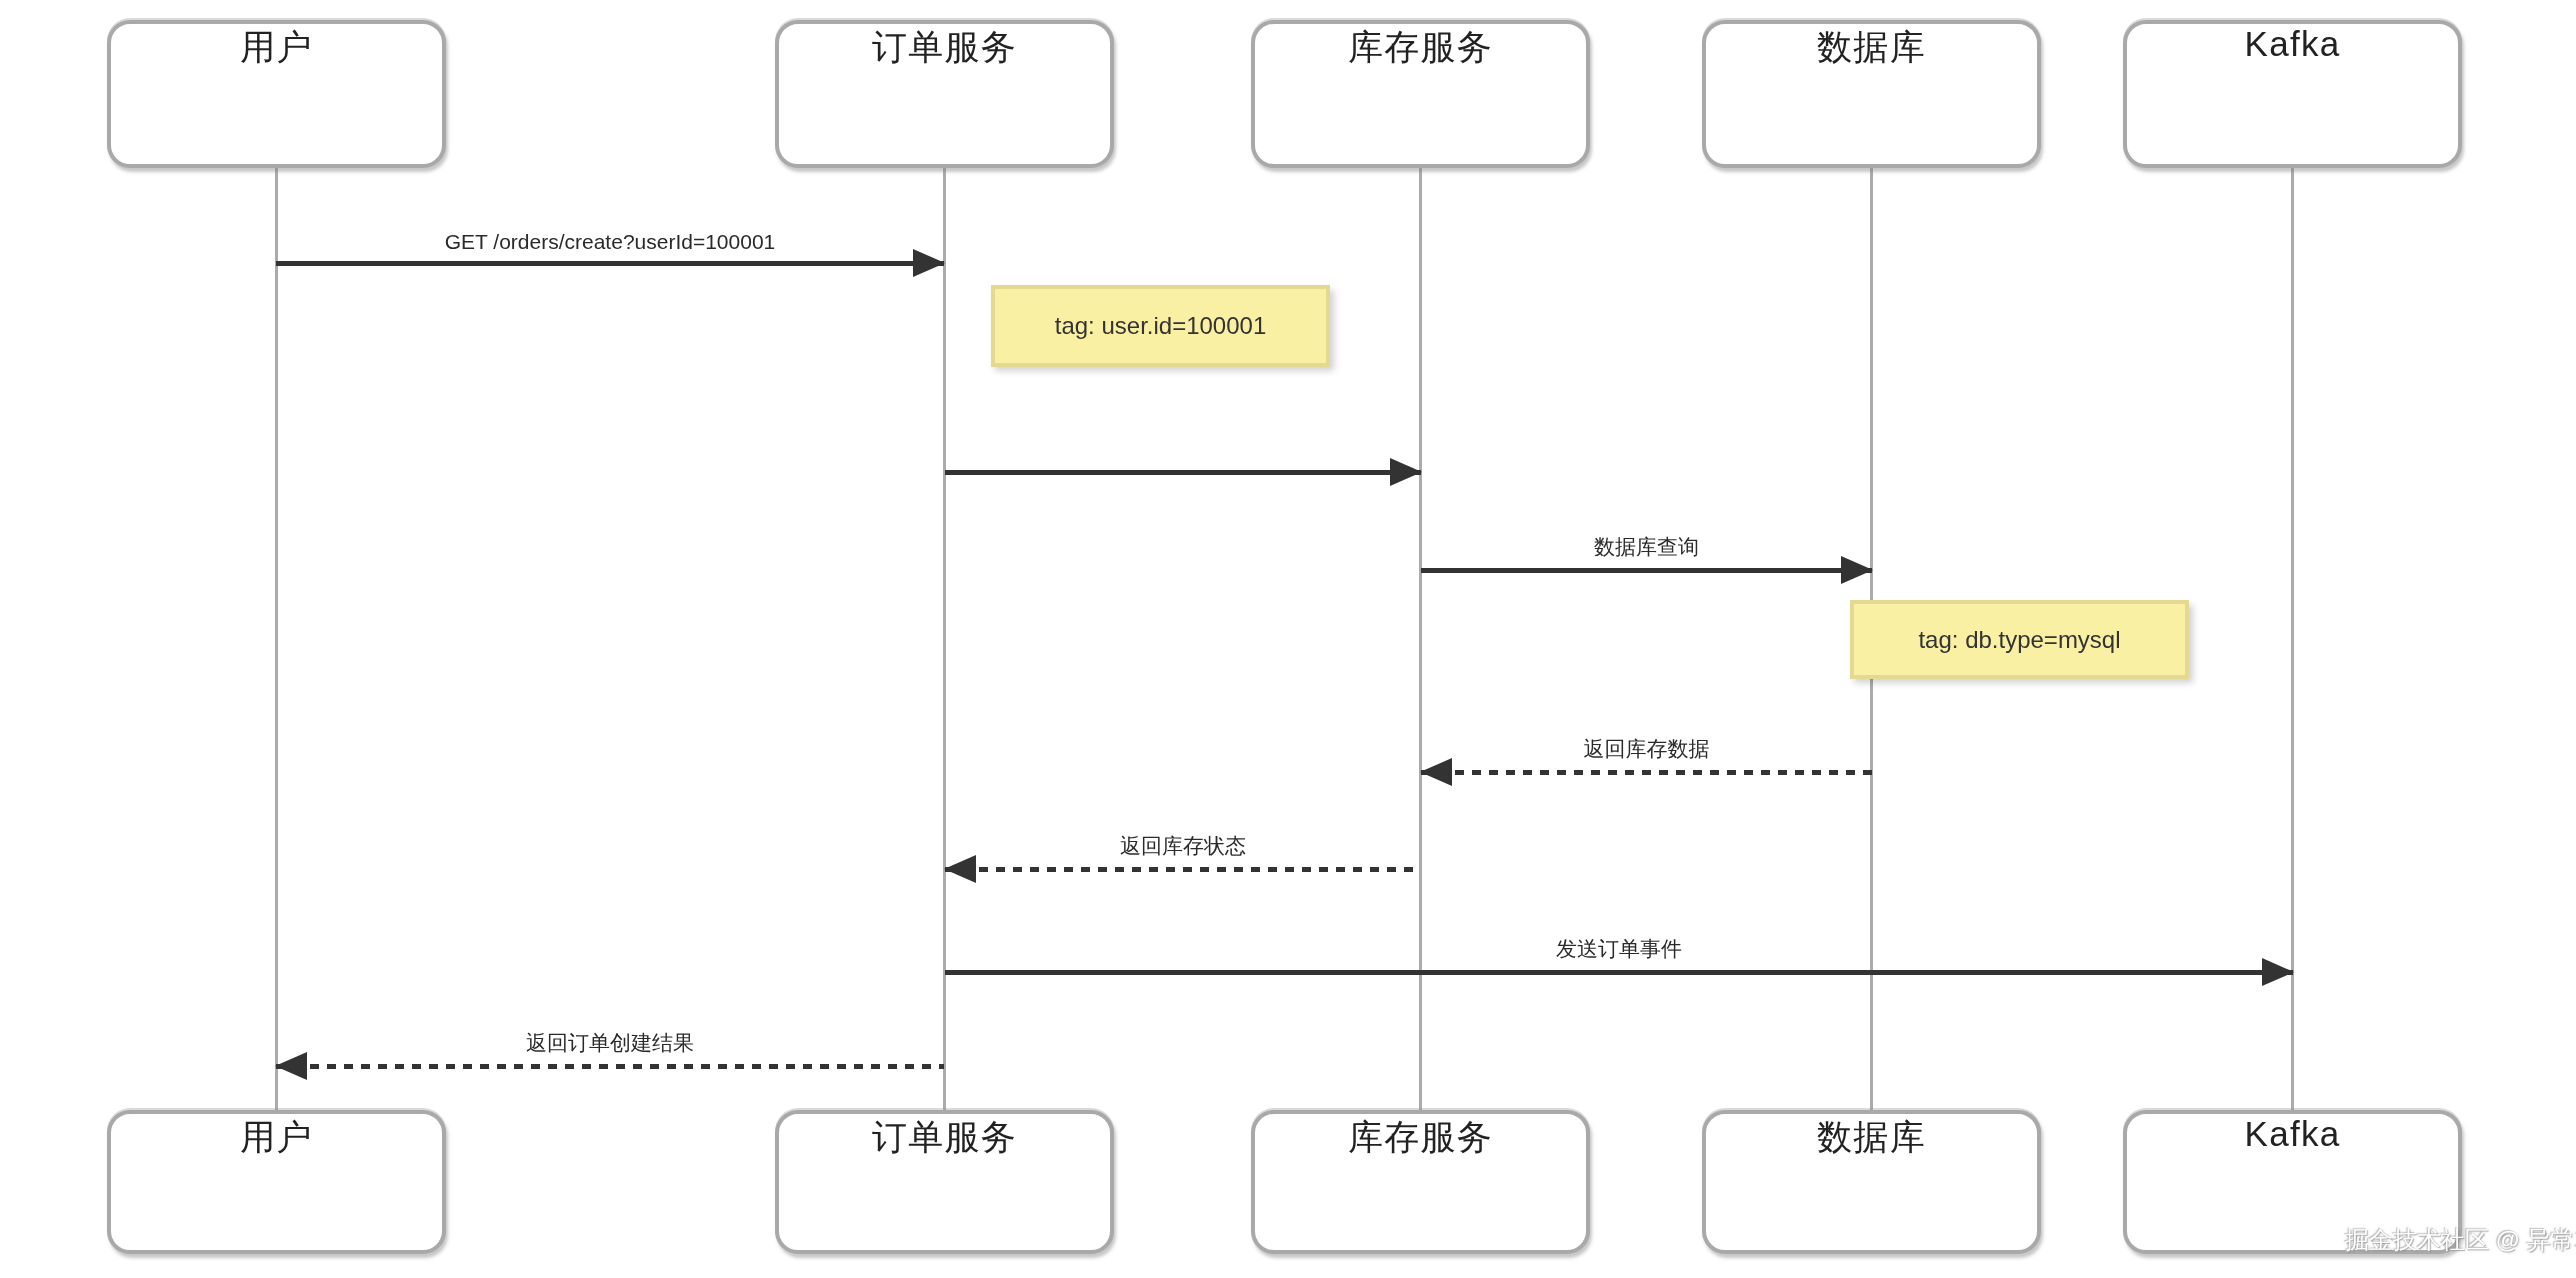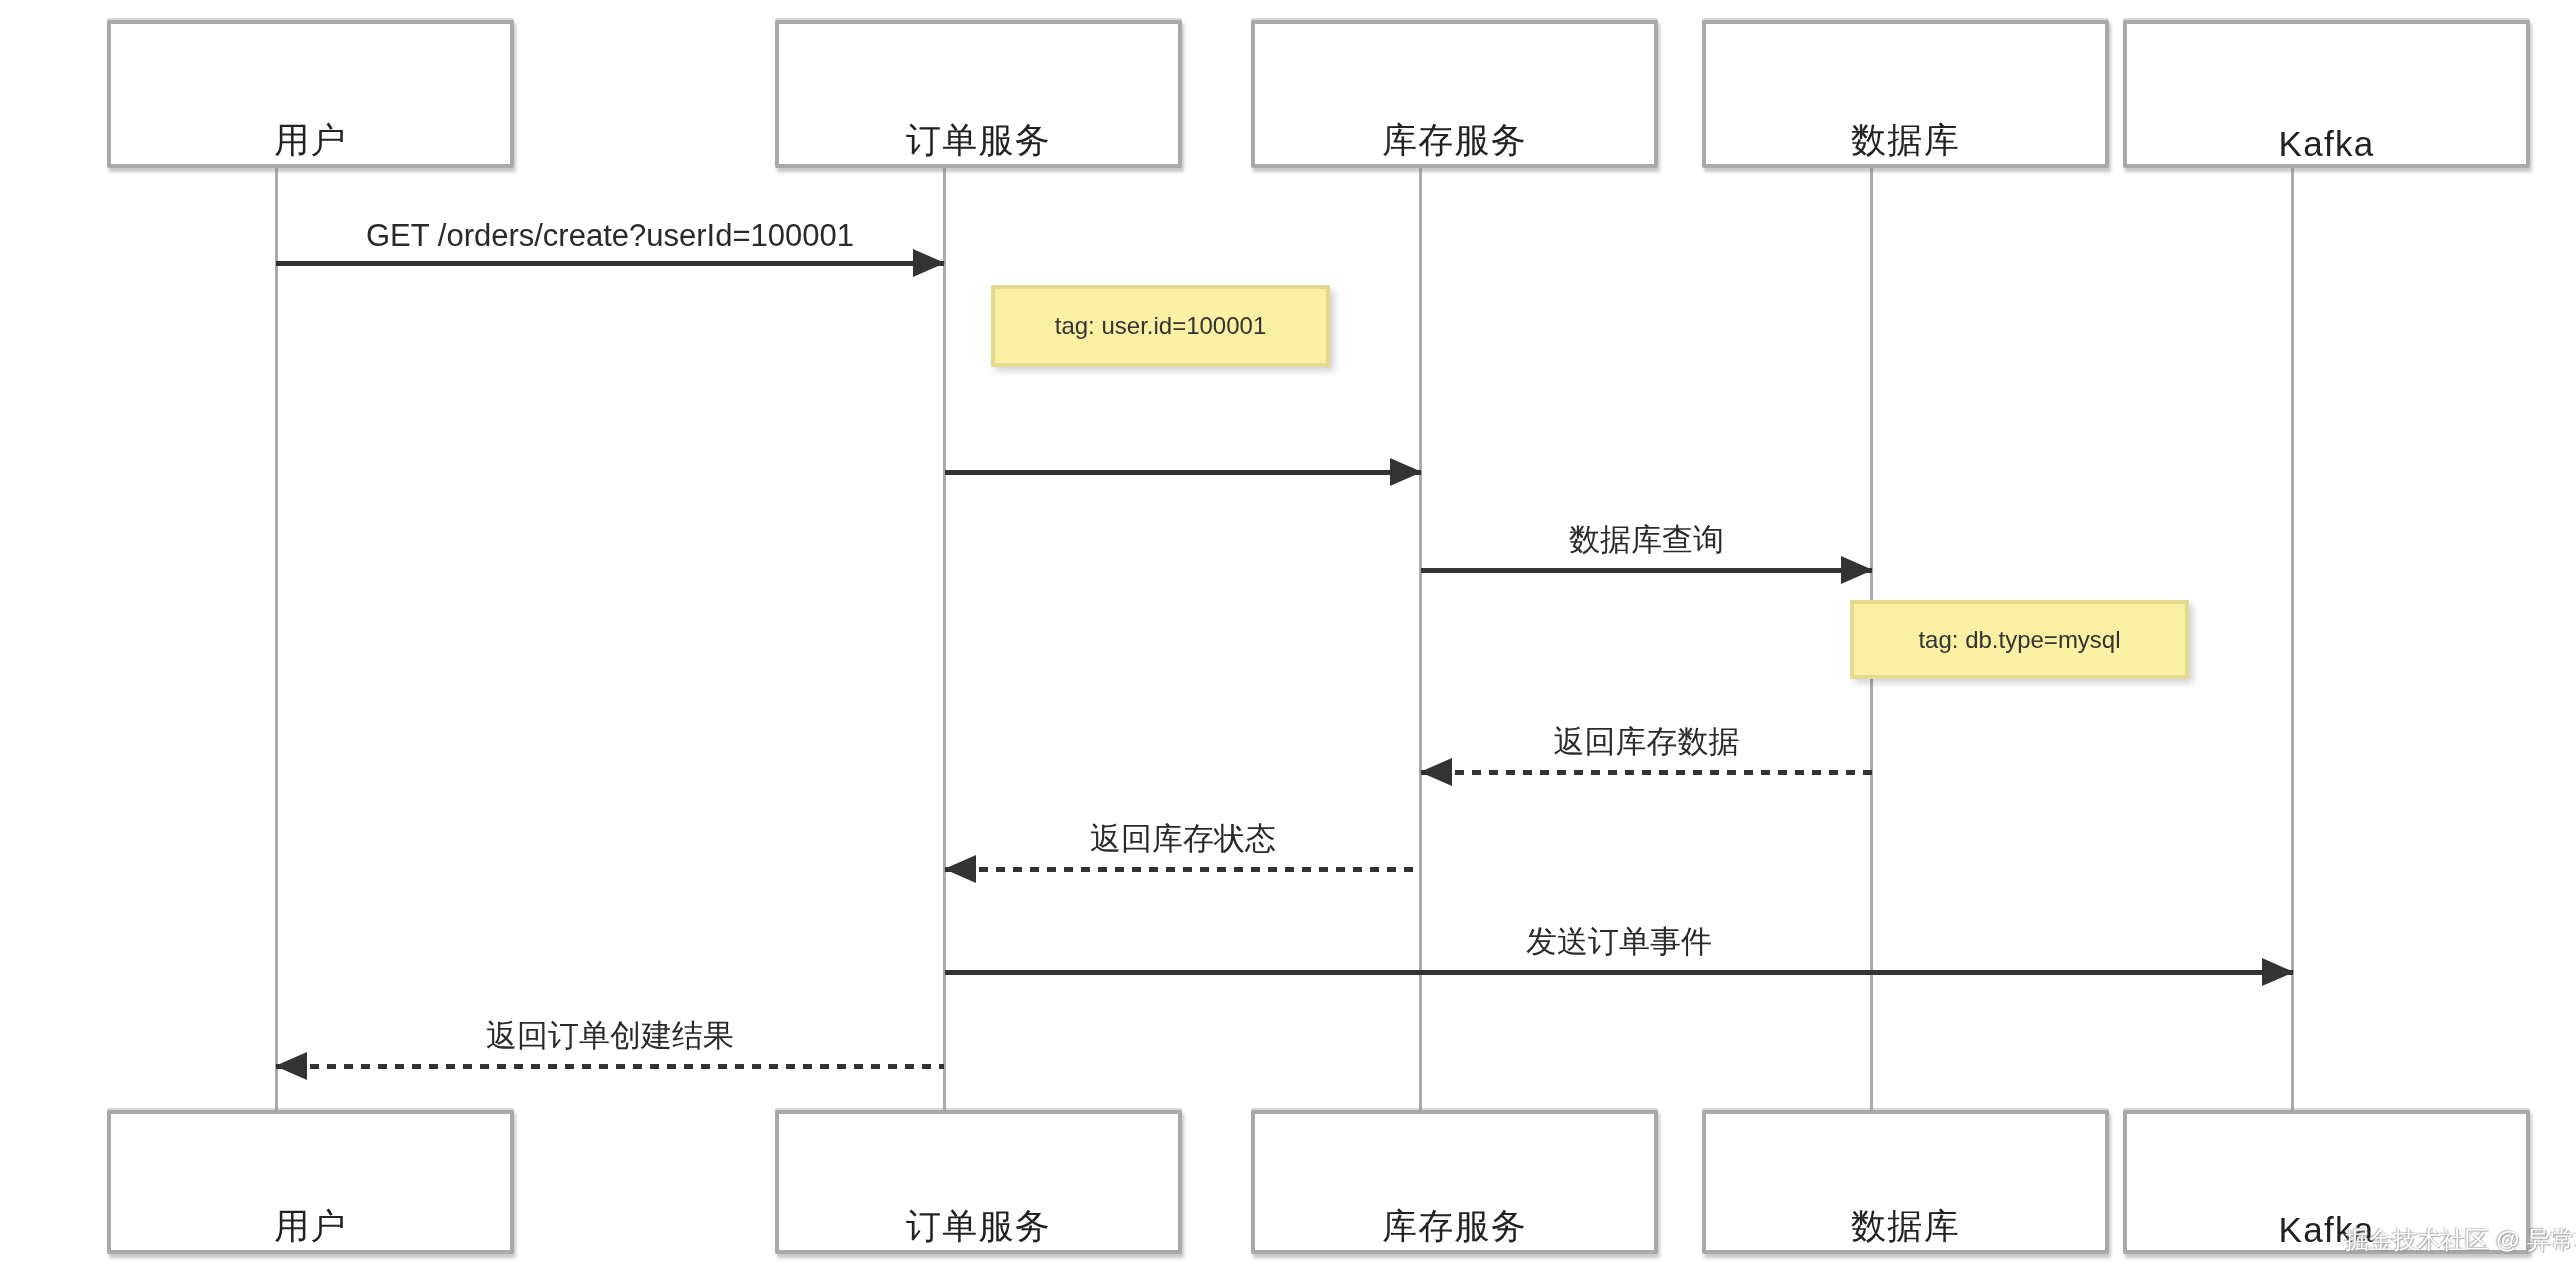--- a/index.html
+++ b/index.html
@@ -11,27 +11,27 @@
   #canvas {
     position: relative;
     width: 2576px;
     height: 1279px;
     background: #ffffff;
     overflow: hidden;
   }
   
   .p-box {
     position: absolute;
-    width: 407px;
+    width: 339px;
     background: #ffffff;
     border: 4px solid #a9a9a9;
-    border-radius: 2px;
+    border-radius: 23px;
     box-sizing: border-box;
     display: flex;
-    align-items: flex-end;
+    align-items: flex-start;
     justify-content: center;
     box-shadow: 2px 3.4px 3.4px rgba(130,130,130,0.45), 0 -2px 0 rgba(150,150,150,0.35);
   }
   .p-box.top { top: 20px; height: 148px; }
   .p-box.bottom { top: 1110px; height: 144px; }
   .p-label {
     font-size: 35px;
     color: #222222;
     letter-spacing: 1.3px;
     white-space: nowrap;
@@ -44,21 +44,21 @@
     height: 944px;
     background: #ababab;
   }
   
   .message { position: absolute; height: 58px; }
   .msg-label {
     position: absolute;
     left: 0; right: 0;
     bottom: 14.8px;
     text-align: center;
-    font-size: 31px;
+    font-size: 21px;
     color: #2a2a2a;
     white-space: nowrap;
   }
   .msg-line {
     position: absolute;
     left: 0; right: 0;
     top: 50px;
     height: 5.4px;
   }
   .msg-line.solid { background: #333333; }

